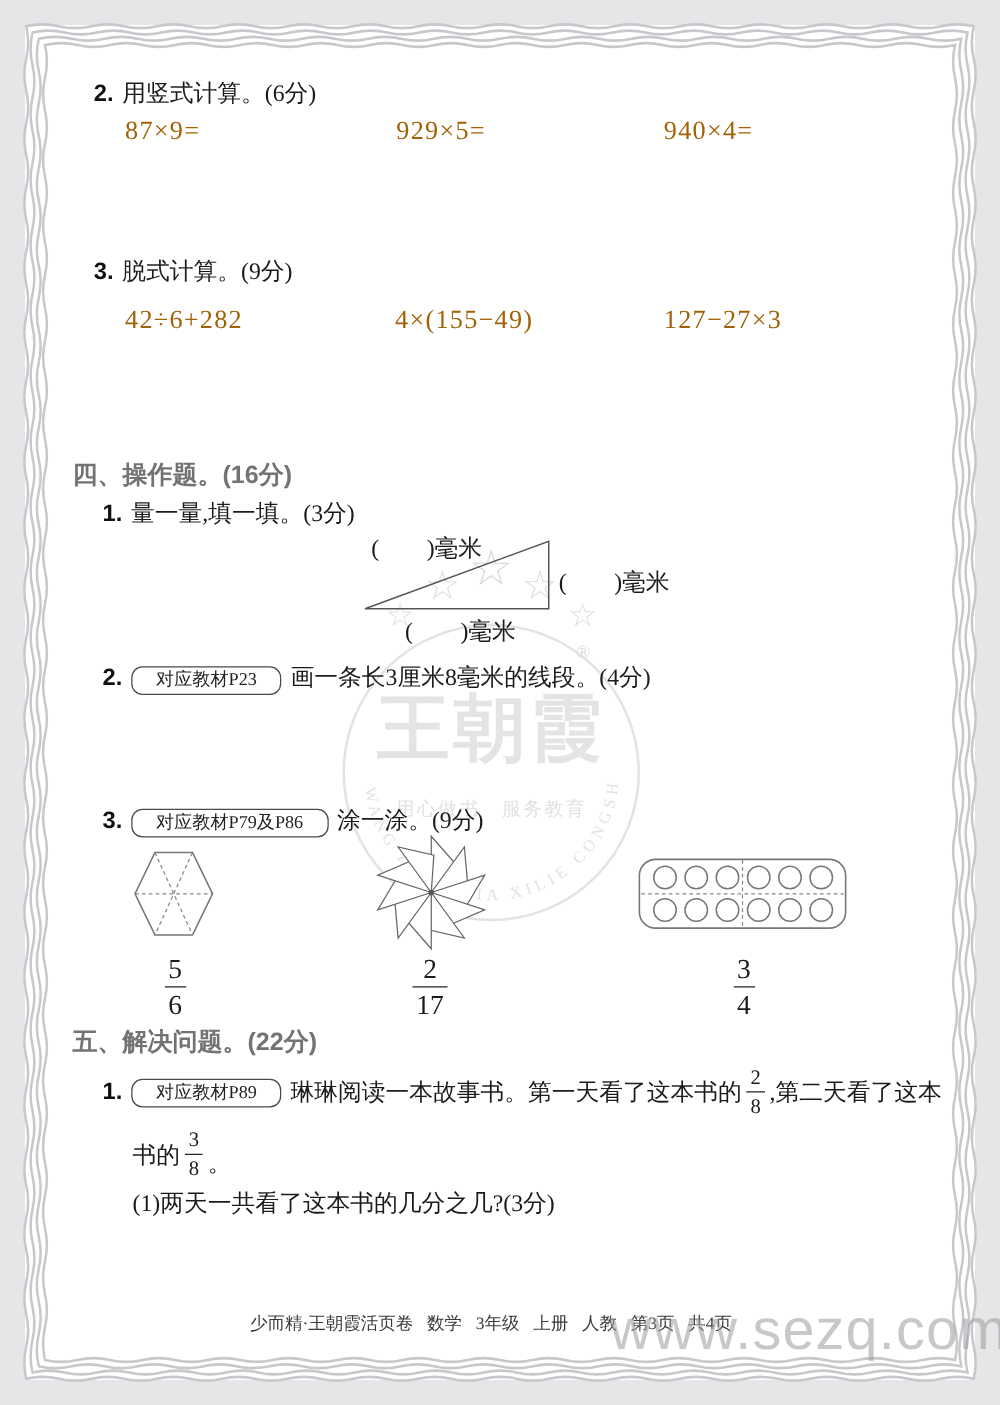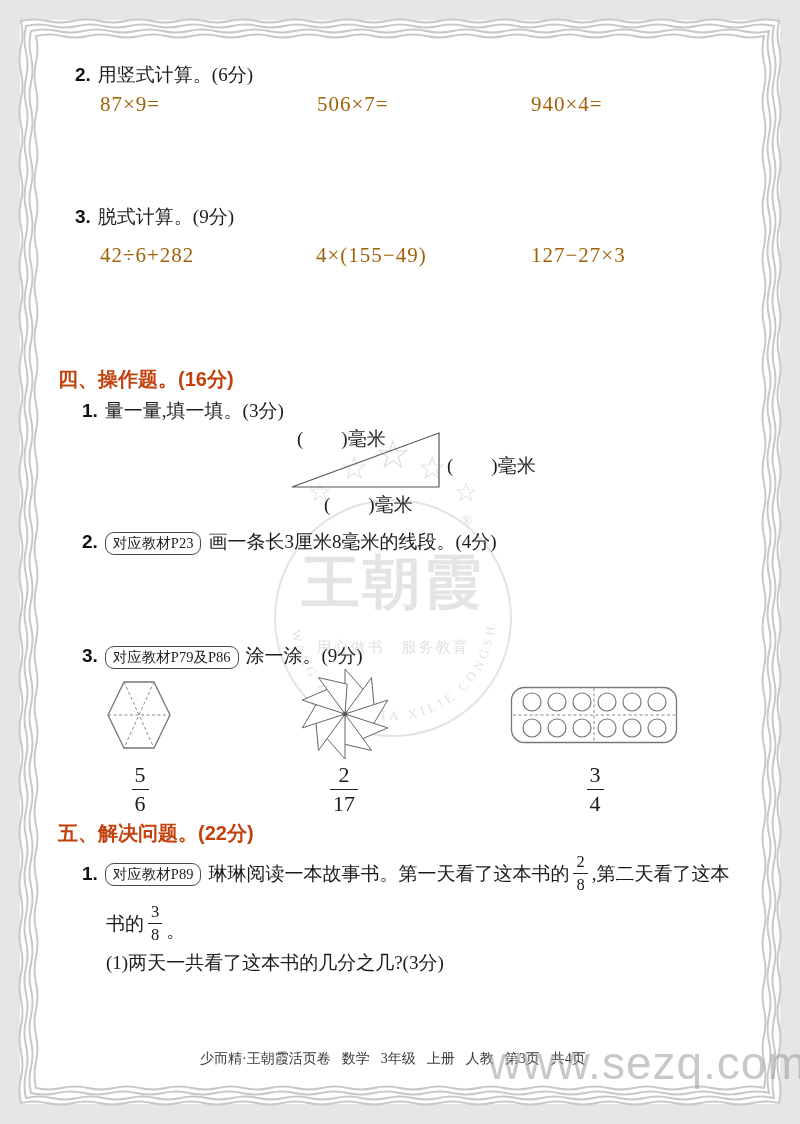--- a/index.html
+++ b/index.html
@@ -1,25 +1,25 @@
 <!DOCTYPE html>
 <html><head>
 <meta charset="utf-8">
 <style>
   html,body{margin:0;padding:0;background:#e7e7e8;}
   .page{position:relative;width:800px;height:1124px;background:#e6e6e8;overflow:hidden;
         font-family:"Liberation Serif","DejaVu Serif",serif;color:#222;}
   .paper{position:absolute;left:20px;top:20px;right:20px;bottom:20px;background:#ffffff;z-index:0;}
   .abs{position:absolute;}
   .z2{z-index:2;}
-  .heading{font-family:"Liberation Sans","DejaVu Sans",sans-serif;font-weight:700;font-size:20px;color:#c2410c;}
+  .heading{font-family:"Liberation Sans","DejaVu Sans",sans-serif;font-weight:700;font-size:20px;color:#737373;}
   .qtitle{font-size:19px;color:#1b1b1b;white-space:nowrap;}
   .qnum{font-family:"Liberation Sans","DejaVu Sans",sans-serif;font-weight:700;font-size:19px;color:#111;margin-right:7px;}
   .eq{font-size:21px;letter-spacing:1px;color:#a16207;white-space:nowrap;}
-  .badge{display:inline-block;border:1.2px solid #4a4a4a;border-radius:9px;padding:0 7px;
+  .badge{display:inline-block;border:1.2px solid #4a4a4a;border-radius:9px;padding:0 19px;
          font-size:14.5px;line-height:21px;color:#222;margin-right:7px;white-space:nowrap;}
   .mmlabel{font-size:19px;color:#1b1b1b;white-space:nowrap;}
   .frac{display:inline-flex;flex-direction:column;align-items:center;line-height:1;vertical-align:middle;}
   .frac .fnum{padding:0 3px 2.5px;}
   .frac .fden{border-top:1.3px solid #222;padding:3px 3px 0;}
   .frac-lg{font-size:22px;color:#1b1b1b;}
   .frac-sm{font-size:16.5px;color:#1b1b1b;margin:0 4px;}
   .fline{display:flex;align-items:center;white-space:nowrap;font-size:19px;color:#1b1b1b;}
   .footer{display:flex;gap:11px;font-size:14px;color:#3a3a3a;white-space:nowrap;z-index:2;justify-content:center;}
   .sezq{font-family:"Liberation Sans","DejaVu Sans",sans-serif;font-size:46px;letter-spacing:1px;
@@ -54,21 +54,21 @@
       <path d="M 21 21 Q 34.1 18.0 47.1 21 Q 60.2 24.0 73.3 21 Q 86.3 18.0 99.4 21 Q 112.5 24.0 125.6 21 Q 138.6 18.0 151.7 21 Q 164.8 24.0 177.8 21 Q 190.9 18.0 204.0 21 Q 217.0 24.0 230.1 21 Q 243.2 18.0 256.2 21 Q 269.3 24.0 282.4 21 Q 295.4 18.0 308.5 21 Q 321.6 24.0 334.7 21 Q 347.7 18.0 360.8 21 Q 373.9 24.0 386.9 21 Q 400.0 18.0 413.1 21 Q 426.1 24.0 439.2 21 Q 452.3 18.0 465.3 21 Q 478.4 24.0 491.5 21 Q 504.6 18.0 517.6 21 Q 530.7 24.0 543.8 21 Q 556.8 18.0 569.9 21 Q 583.0 24.0 596.0 21 Q 609.1 18.0 622.2 21 Q 635.2 24.0 648.3 21 Q 661.4 18.0 674.4 21 Q 687.5 24.0 700.6 21 Q 713.7 18.0 726.7 21 Q 739.8 24.0 752.9 21 Q 765.9 18.0 779.0 21 Q 776.0 33.9 779 46.8 Q 782.0 59.6 779 72.5 Q 776.0 85.4 779 98.3 Q 782.0 111.2 779 124.0 Q 776.0 136.9 779 149.8 Q 782.0 162.7 779 175.6 Q 776.0 188.5 779 201.3 Q 782.0 214.2 779 227.1 Q 776.0 240.0 779 252.9 Q 782.0 265.7 779 278.6 Q 776.0 291.5 779 304.4 Q 782.0 317.3 779 330.1 Q 776.0 343.0 779 355.9 Q 782.0 368.8 779 381.7 Q 776.0 394.5 779 407.4 Q 782.0 420.3 779 433.2 Q 776.0 446.1 779 459.0 Q 782.0 471.8 779 484.7 Q 776.0 497.6 779 510.5 Q 782.0 523.4 779 536.2 Q 776.0 549.1 779 562.0 Q 782.0 574.9 779 587.8 Q 776.0 600.6 779 613.5 Q 782.0 626.4 779 639.3 Q 776.0 652.2 779 665.0 Q 782.0 677.9 779 690.8 Q 776.0 703.7 779 716.6 Q 782.0 729.5 779 742.3 Q 776.0 755.2 779 768.1 Q 782.0 781.0 779 793.9 Q 776.0 806.7 779 819.6 Q 782.0 832.5 779 845.4 Q 776.0 858.3 779 871.1 Q 782.0 884.0 779 896.9 Q 776.0 909.8 779 922.7 Q 782.0 935.5 779 948.4 Q 776.0 961.3 779 974.2 Q 782.0 987.1 779 1000.0 Q 776.0 1012.8 779 1025.7 Q 782.0 1038.6 779 1051.5 Q 776.0 1064.4 779 1077.2 Q 782.0 1090.1 779 1103.0 Q 765.9 1100.0 752.9 1103 Q 739.8 1106.0 726.7 1103 Q 713.7 1100.0 700.6 1103 Q 687.5 1106.0 674.4 1103 Q 661.4 1100.0 648.3 1103 Q 635.2 1106.0 622.2 1103 Q 609.1 1100.0 596.0 1103 Q 583.0 1106.0 569.9 1103 Q 556.8 1100.0 543.8 1103 Q 530.7 1106.0 517.6 1103 Q 504.6 1100.0 491.5 1103 Q 478.4 1106.0 465.3 1103 Q 452.3 1100.0 439.2 1103 Q 426.1 1106.0 413.1 1103 Q 400.0 1100.0 386.9 1103 Q 373.9 1106.0 360.8 1103 Q 347.7 1100.0 334.7 1103 Q 321.6 1106.0 308.5 1103 Q 295.4 1100.0 282.4 1103 Q 269.3 1106.0 256.2 1103 Q 243.2 1100.0 230.1 1103 Q 217.0 1106.0 204.0 1103 Q 190.9 1100.0 177.8 1103 Q 164.8 1106.0 151.7 1103 Q 138.6 1100.0 125.6 1103 Q 112.5 1106.0 99.4 1103 Q 86.3 1100.0 73.3 1103 Q 60.2 1106.0 47.1 1103 Q 34.1 1100.0 21.0 1103 Q 18.0 1090.1 21 1077.2 Q 24.0 1064.4 21 1051.5 Q 18.0 1038.6 21 1025.7 Q 24.0 1012.8 21 1000.0 Q 18.0 987.1 21 974.2 Q 24.0 961.3 21 948.4 Q 18.0 935.5 21 922.7 Q 24.0 909.8 21 896.9 Q 18.0 884.0 21 871.1 Q 24.0 858.3 21 845.4 Q 18.0 832.5 21 819.6 Q 24.0 806.7 21 793.9 Q 18.0 781.0 21 768.1 Q 24.0 755.2 21 742.3 Q 18.0 729.5 21 716.6 Q 24.0 703.7 21 690.8 Q 18.0 677.9 21 665.0 Q 24.0 652.2 21 639.3 Q 18.0 626.4 21 613.5 Q 24.0 600.6 21 587.8 Q 18.0 574.9 21 562.0 Q 24.0 549.1 21 536.2 Q 18.0 523.4 21 510.5 Q 24.0 497.6 21 484.7 Q 18.0 471.8 21 459.0 Q 24.0 446.1 21 433.2 Q 18.0 420.3 21 407.4 Q 24.0 394.5 21 381.7 Q 18.0 368.8 21 355.9 Q 24.0 343.0 21 330.1 Q 18.0 317.3 21 304.4 Q 24.0 291.5 21 278.6 Q 18.0 265.7 21 252.9 Q 24.0 240.0 21 227.1 Q 18.0 214.2 21 201.3 Q 24.0 188.5 21 175.6 Q 18.0 162.7 21 149.8 Q 24.0 136.9 21 124.0 Q 18.0 111.2 21 98.3 Q 24.0 85.4 21 72.5 Q 18.0 59.6 21 46.8 Q 24.0 33.9 21 21.0 Z" fill="none" stroke="#c8c8cc" stroke-width="2"></path>
       <path d="M 26 26 Q 38.9 23.0 51.8 26 Q 64.7 29.0 77.6 26 Q 90.5 23.0 103.4 26 Q 116.3 29.0 129.2 26 Q 142.1 23.0 155.0 26 Q 167.9 29.0 180.8 26 Q 193.7 23.0 206.6 26 Q 219.4 29.0 232.3 26 Q 245.2 23.0 258.1 26 Q 271.0 29.0 283.9 26 Q 296.8 23.0 309.7 26 Q 322.6 29.0 335.5 26 Q 348.4 23.0 361.3 26 Q 374.2 29.0 387.1 26 Q 400.0 23.0 412.9 26 Q 425.8 29.0 438.7 26 Q 451.6 23.0 464.5 26 Q 477.4 29.0 490.3 26 Q 503.2 23.0 516.1 26 Q 529.0 29.0 541.9 26 Q 554.8 23.0 567.7 26 Q 580.6 29.0 593.4 26 Q 606.3 23.0 619.2 26 Q 632.1 29.0 645.0 26 Q 657.9 23.0 670.8 26 Q 683.7 29.0 696.6 26 Q 709.5 23.0 722.4 26 Q 735.3 29.0 748.2 26 Q 761.1 23.0 774.0 26 Q 771.0 39.1 774 52.1 Q 777.0 65.2 774 78.3 Q 771.0 91.4 774 104.4 Q 777.0 117.5 774 130.6 Q 771.0 143.7 774 156.7 Q 777.0 169.8 774 182.9 Q 771.0 196.0 774 209.0 Q 777.0 222.1 774 235.2 Q 771.0 248.2 774 261.3 Q 777.0 274.4 774 287.5 Q 771.0 300.5 774 313.6 Q 777.0 326.7 774 339.8 Q 771.0 352.8 774 365.9 Q 777.0 379.0 774 392.0 Q 771.0 405.1 774 418.2 Q 777.0 431.3 774 444.3 Q 771.0 457.4 774 470.5 Q 777.0 483.6 774 496.6 Q 771.0 509.7 774 522.8 Q 777.0 535.9 774 548.9 Q 771.0 562.0 774 575.1 Q 777.0 588.1 774 601.2 Q 771.0 614.3 774 627.4 Q 777.0 640.4 774 653.5 Q 771.0 666.6 774 679.7 Q 777.0 692.7 774 705.8 Q 771.0 718.9 774 732.0 Q 777.0 745.0 774 758.1 Q 771.0 771.2 774 784.2 Q 777.0 797.3 774 810.4 Q 771.0 823.5 774 836.5 Q 777.0 849.6 774 862.7 Q 771.0 875.8 774 888.8 Q 777.0 901.9 774 915.0 Q 771.0 928.0 774 941.1 Q 777.0 954.2 774 967.3 Q 771.0 980.3 774 993.4 Q 777.0 1006.5 774 1019.6 Q 771.0 1032.6 774 1045.7 Q 777.0 1058.8 774 1071.9 Q 771.0 1084.9 774 1098.0 Q 761.1 1095.0 748.2 1098 Q 735.3 1101.0 722.4 1098 Q 709.5 1095.0 696.6 1098 Q 683.7 1101.0 670.8 1098 Q 657.9 1095.0 645.0 1098 Q 632.1 1101.0 619.2 1098 Q 606.3 1095.0 593.4 1098 Q 580.6 1101.0 567.7 1098 Q 554.8 1095.0 541.9 1098 Q 529.0 1101.0 516.1 1098 Q 503.2 1095.0 490.3 1098 Q 477.4 1101.0 464.5 1098 Q 451.6 1095.0 438.7 1098 Q 425.8 1101.0 412.9 1098 Q 400.0 1095.0 387.1 1098 Q 374.2 1101.0 361.3 1098 Q 348.4 1095.0 335.5 1098 Q 322.6 1101.0 309.7 1098 Q 296.8 1095.0 283.9 1098 Q 271.0 1101.0 258.1 1098 Q 245.2 1095.0 232.3 1098 Q 219.4 1101.0 206.6 1098 Q 193.7 1095.0 180.8 1098 Q 167.9 1101.0 155.0 1098 Q 142.1 1095.0 129.2 1098 Q 116.3 1101.0 103.4 1098 Q 90.5 1095.0 77.6 1098 Q 64.7 1101.0 51.8 1098 Q 38.9 1095.0 26.0 1098 Q 23.0 1084.9 26 1071.9 Q 29.0 1058.8 26 1045.7 Q 23.0 1032.6 26 1019.6 Q 29.0 1006.5 26 993.4 Q 23.0 980.3 26 967.3 Q 29.0 954.2 26 941.1 Q 23.0 928.0 26 915.0 Q 29.0 901.9 26 888.8 Q 23.0 875.8 26 862.7 Q 29.0 849.6 26 836.5 Q 23.0 823.5 26 810.4 Q 29.0 797.3 26 784.2 Q 23.0 771.2 26 758.1 Q 29.0 745.0 26 732.0 Q 23.0 718.9 26 705.8 Q 29.0 692.7 26 679.7 Q 23.0 666.6 26 653.5 Q 29.0 640.4 26 627.4 Q 23.0 614.3 26 601.2 Q 29.0 588.1 26 575.1 Q 23.0 562.0 26 548.9 Q 29.0 535.9 26 522.8 Q 23.0 509.7 26 496.6 Q 29.0 483.6 26 470.5 Q 23.0 457.4 26 444.3 Q 29.0 431.3 26 418.2 Q 23.0 405.1 26 392.0 Q 29.0 379.0 26 365.9 Q 23.0 352.8 26 339.8 Q 29.0 326.7 26 313.6 Q 23.0 300.5 26 287.5 Q 29.0 274.4 26 261.3 Q 23.0 248.2 26 235.2 Q 29.0 222.1 26 209.0 Q 23.0 196.0 26 182.9 Q 29.0 169.8 26 156.7 Q 23.0 143.7 26 130.6 Q 29.0 117.5 26 104.4 Q 23.0 91.4 26 78.3 Q 29.0 65.2 26 52.1 Q 23.0 39.1 26 26.0 Z" fill="none" stroke="#c8c8cc" stroke-width="2"></path>
       <path d="M 31 31 Q 44.2 28.0 57.4 31 Q 70.5 34.0 83.7 31 Q 96.9 28.0 110.1 31 Q 123.3 34.0 136.4 31 Q 149.6 28.0 162.8 31 Q 176.0 34.0 189.1 31 Q 202.3 28.0 215.5 31 Q 228.7 34.0 241.9 31 Q 255.0 28.0 268.2 31 Q 281.4 34.0 294.6 31 Q 307.8 28.0 320.9 31 Q 334.1 34.0 347.3 31 Q 360.5 28.0 373.6 31 Q 386.8 34.0 400.0 31 Q 413.2 28.0 426.4 31 Q 439.5 34.0 452.7 31 Q 465.9 28.0 479.1 31 Q 492.3 34.0 505.4 31 Q 518.6 28.0 531.8 31 Q 545.0 34.0 558.1 31 Q 571.3 28.0 584.5 31 Q 597.7 34.0 610.9 31 Q 624.0 28.0 637.2 31 Q 650.4 34.0 663.6 31 Q 676.8 28.0 689.9 31 Q 703.1 34.0 716.3 31 Q 729.5 28.0 742.6 31 Q 755.8 34.0 769.0 31 Q 766.0 44.0 769 56.9 Q 772.0 69.9 769 82.8 Q 766.0 95.8 769 108.7 Q 772.0 121.7 769 134.6 Q 766.0 147.6 769 160.5 Q 772.0 173.5 769 186.4 Q 766.0 199.4 769 212.3 Q 772.0 225.3 769 238.2 Q 766.0 251.2 769 264.1 Q 772.0 277.1 769 290.0 Q 766.0 303.0 769 315.9 Q 772.0 328.9 769 341.8 Q 766.0 354.8 769 367.7 Q 772.0 380.7 769 393.6 Q 766.0 406.6 769 419.5 Q 772.0 432.5 769 445.4 Q 766.0 458.4 769 471.3 Q 772.0 484.3 769 497.2 Q 766.0 510.2 769 523.1 Q 772.0 536.1 769 549.0 Q 766.0 562.0 769 575.0 Q 772.0 587.9 769 600.9 Q 766.0 613.8 769 626.8 Q 772.0 639.7 769 652.7 Q 766.0 665.6 769 678.6 Q 772.0 691.5 769 704.5 Q 766.0 717.4 769 730.4 Q 772.0 743.3 769 756.3 Q 766.0 769.2 769 782.2 Q 772.0 795.1 769 808.1 Q 766.0 821.0 769 834.0 Q 772.0 846.9 769 859.9 Q 766.0 872.8 769 885.8 Q 772.0 898.7 769 911.7 Q 766.0 924.6 769 937.6 Q 772.0 950.5 769 963.5 Q 766.0 976.4 769 989.4 Q 772.0 1002.3 769 1015.3 Q 766.0 1028.2 769 1041.2 Q 772.0 1054.1 769 1067.1 Q 766.0 1080.0 769 1093.0 Q 755.8 1090.0 742.6 1093 Q 729.5 1096.0 716.3 1093 Q 703.1 1090.0 689.9 1093 Q 676.8 1096.0 663.6 1093 Q 650.4 1090.0 637.2 1093 Q 624.0 1096.0 610.9 1093 Q 597.7 1090.0 584.5 1093 Q 571.3 1096.0 558.1 1093 Q 545.0 1090.0 531.8 1093 Q 518.6 1096.0 505.4 1093 Q 492.3 1090.0 479.1 1093 Q 465.9 1096.0 452.7 1093 Q 439.5 1090.0 426.4 1093 Q 413.2 1096.0 400.0 1093 Q 386.8 1090.0 373.6 1093 Q 360.5 1096.0 347.3 1093 Q 334.1 1090.0 320.9 1093 Q 307.8 1096.0 294.6 1093 Q 281.4 1090.0 268.2 1093 Q 255.0 1096.0 241.9 1093 Q 228.7 1090.0 215.5 1093 Q 202.3 1096.0 189.1 1093 Q 176.0 1090.0 162.8 1093 Q 149.6 1096.0 136.4 1093 Q 123.3 1090.0 110.1 1093 Q 96.9 1096.0 83.7 1093 Q 70.5 1090.0 57.4 1093 Q 44.2 1096.0 31.0 1093 Q 28.0 1080.0 31 1067.1 Q 34.0 1054.1 31 1041.2 Q 28.0 1028.2 31 1015.3 Q 34.0 1002.3 31 989.4 Q 28.0 976.4 31 963.5 Q 34.0 950.5 31 937.6 Q 28.0 924.6 31 911.7 Q 34.0 898.7 31 885.8 Q 28.0 872.8 31 859.9 Q 34.0 846.9 31 834.0 Q 28.0 821.0 31 808.1 Q 34.0 795.1 31 782.2 Q 28.0 769.2 31 756.3 Q 34.0 743.3 31 730.4 Q 28.0 717.4 31 704.5 Q 34.0 691.5 31 678.6 Q 28.0 665.6 31 652.7 Q 34.0 639.7 31 626.8 Q 28.0 613.8 31 600.9 Q 34.0 587.9 31 575.0 Q 28.0 562.0 31 549.0 Q 34.0 536.1 31 523.1 Q 28.0 510.2 31 497.2 Q 34.0 484.3 31 471.3 Q 28.0 458.4 31 445.4 Q 34.0 432.5 31 419.5 Q 28.0 406.6 31 393.6 Q 34.0 380.7 31 367.7 Q 28.0 354.8 31 341.8 Q 34.0 328.9 31 315.9 Q 28.0 303.0 31 290.0 Q 34.0 277.1 31 264.1 Q 28.0 251.2 31 238.2 Q 34.0 225.3 31 212.3 Q 28.0 199.4 31 186.4 Q 34.0 173.5 31 160.5 Q 28.0 147.6 31 134.6 Q 34.0 121.7 31 108.7 Q 28.0 95.8 31 82.8 Q 34.0 69.9 31 56.9 Q 28.0 44.0 31 31.0 Z" fill="none" stroke="#c8c8cc" stroke-width="2"></path>
       <path d="M 36 36 Q 49.0 33.0 62.0 36 Q 75.0 39.0 88.0 36 Q 101.0 33.0 114.0 36 Q 127.0 39.0 140.0 36 Q 153.0 33.0 166.0 36 Q 179.0 39.0 192.0 36 Q 205.0 33.0 218.0 36 Q 231.0 39.0 244.0 36 Q 257.0 33.0 270.0 36 Q 283.0 39.0 296.0 36 Q 309.0 33.0 322.0 36 Q 335.0 39.0 348.0 36 Q 361.0 33.0 374.0 36 Q 387.0 39.0 400.0 36 Q 413.0 33.0 426.0 36 Q 439.0 39.0 452.0 36 Q 465.0 33.0 478.0 36 Q 491.0 39.0 504.0 36 Q 517.0 33.0 530.0 36 Q 543.0 39.0 556.0 36 Q 569.0 33.0 582.0 36 Q 595.0 39.0 608.0 36 Q 621.0 33.0 634.0 36 Q 647.0 39.0 660.0 36 Q 673.0 33.0 686.0 36 Q 699.0 39.0 712.0 36 Q 725.0 33.0 738.0 36 Q 751.0 39.0 764.0 36 Q 761.0 49.1 764 62.3 Q 767.0 75.5 764 88.6 Q 761.0 101.8 764 114.9 Q 767.0 128.1 764 141.2 Q 761.0 154.4 764 167.5 Q 767.0 180.7 764 193.8 Q 761.0 207.0 764 220.1 Q 767.0 233.3 764 246.4 Q 761.0 259.6 764 272.7 Q 767.0 285.9 764 299.0 Q 761.0 312.2 764 325.3 Q 767.0 338.4 764 351.6 Q 761.0 364.8 764 377.9 Q 767.0 391.1 764 404.2 Q 761.0 417.4 764 430.5 Q 767.0 443.7 764 456.8 Q 761.0 469.9 764 483.1 Q 767.0 496.3 764 509.4 Q 761.0 522.5 764 535.7 Q 767.0 548.9 764 562.0 Q 761.0 575.1 764 588.3 Q 767.0 601.5 764 614.6 Q 761.0 627.8 764 640.9 Q 767.0 654.1 764 667.2 Q 761.0 680.4 764 693.5 Q 767.0 706.6 764 719.8 Q 761.0 733.0 764 746.1 Q 767.0 759.3 764 772.4 Q 761.0 785.6 764 798.7 Q 767.0 811.9 764 825.0 Q 761.0 838.1 764 851.3 Q 767.0 864.5 764 877.6 Q 761.0 890.8 764 903.9 Q 767.0 917.1 764 930.2 Q 761.0 943.4 764 956.5 Q 767.0 969.6 764 982.8 Q 761.0 996.0 764 1009.1 Q 767.0 1022.3 764 1035.4 Q 761.0 1048.6 764 1061.7 Q 767.0 1074.9 764 1088.0 Q 751.0 1085.0 738.0 1088 Q 725.0 1091.0 712.0 1088 Q 699.0 1085.0 686.0 1088 Q 673.0 1091.0 660.0 1088 Q 647.0 1085.0 634.0 1088 Q 621.0 1091.0 608.0 1088 Q 595.0 1085.0 582.0 1088 Q 569.0 1091.0 556.0 1088 Q 543.0 1085.0 530.0 1088 Q 517.0 1091.0 504.0 1088 Q 491.0 1085.0 478.0 1088 Q 465.0 1091.0 452.0 1088 Q 439.0 1085.0 426.0 1088 Q 413.0 1091.0 400.0 1088 Q 387.0 1085.0 374.0 1088 Q 361.0 1091.0 348.0 1088 Q 335.0 1085.0 322.0 1088 Q 309.0 1091.0 296.0 1088 Q 283.0 1085.0 270.0 1088 Q 257.0 1091.0 244.0 1088 Q 231.0 1085.0 218.0 1088 Q 205.0 1091.0 192.0 1088 Q 179.0 1085.0 166.0 1088 Q 153.0 1091.0 140.0 1088 Q 127.0 1085.0 114.0 1088 Q 101.0 1091.0 88.0 1088 Q 75.0 1085.0 62.0 1088 Q 49.0 1091.0 36.0 1088 Q 33.0 1074.8 36 1061.7 Q 39.0 1048.5 36 1035.4 Q 33.0 1022.3 36 1009.1 Q 39.0 996.0 36 982.8 Q 33.0 969.6 36 956.5 Q 39.0 943.4 36 930.2 Q 33.0 917.0 36 903.9 Q 39.0 890.8 36 877.6 Q 33.0 864.5 36 851.3 Q 39.0 838.1 36 825.0 Q 33.0 811.8 36 798.7 Q 39.0 785.5 36 772.4 Q 33.0 759.3 36 746.1 Q 39.0 733.0 36 719.8 Q 33.0 706.6 36 693.5 Q 39.0 680.3 36 667.2 Q 33.0 654.0 36 640.9 Q 39.0 627.8 36 614.6 Q 33.0 601.5 36 588.3 Q 39.0 575.1 36 562.0 Q 33.0 548.9 36 535.7 Q 39.0 522.5 36 509.4 Q 33.0 496.3 36 483.1 Q 39.0 469.9 36 456.8 Q 33.0 443.6 36 430.5 Q 39.0 417.4 36 404.2 Q 33.0 391.0 36 377.9 Q 39.0 364.8 36 351.6 Q 33.0 338.4 36 325.3 Q 39.0 312.1 36 299.0 Q 33.0 285.9 36 272.7 Q 39.0 259.5 36 246.4 Q 33.0 233.3 36 220.1 Q 39.0 206.9 36 193.8 Q 33.0 180.6 36 167.5 Q 39.0 154.4 36 141.2 Q 33.0 128.0 36 114.9 Q 39.0 101.8 36 88.6 Q 33.0 75.4 36 62.3 Q 39.0 49.1 36 36.0 Z" fill="none" stroke="#c8c8cc" stroke-width="2"></path>
     </svg>
 
   <div class="abs z2 qtitle" style="left:75px;top:62px;">
     <span class="qnum">2.</span><span>用竖式计算。(6分)</span>
   </div>
   <div class="abs z2 eq" style="left:100px;top:92px;">87×9=</div>
-  <div class="abs z2 eq" style="left:317px;top:92px;">506×7=</div>
+  <div class="abs z2 eq" style="left:317px;top:92px;">929×5=</div>
   <div class="abs z2 eq" style="left:531px;top:92px;">940×4=</div>
 
   <div class="abs z2 qtitle" style="left:75px;top:204px;">
     <span class="qnum">3.</span><span>脱式计算。(9分)</span>
   </div>
   <div class="abs z2 eq" style="left:100px;top:243px;">42÷6+282</div>
   <div class="abs z2 eq" style="left:316px;top:243px;">4×(155−49)</div>
   <div class="abs z2 eq" style="left:531px;top:243px;">127−27×3</div>
 
   <div class="abs z2 heading" style="left:58px;top:366px;">四、操作题。(16分)</div>

